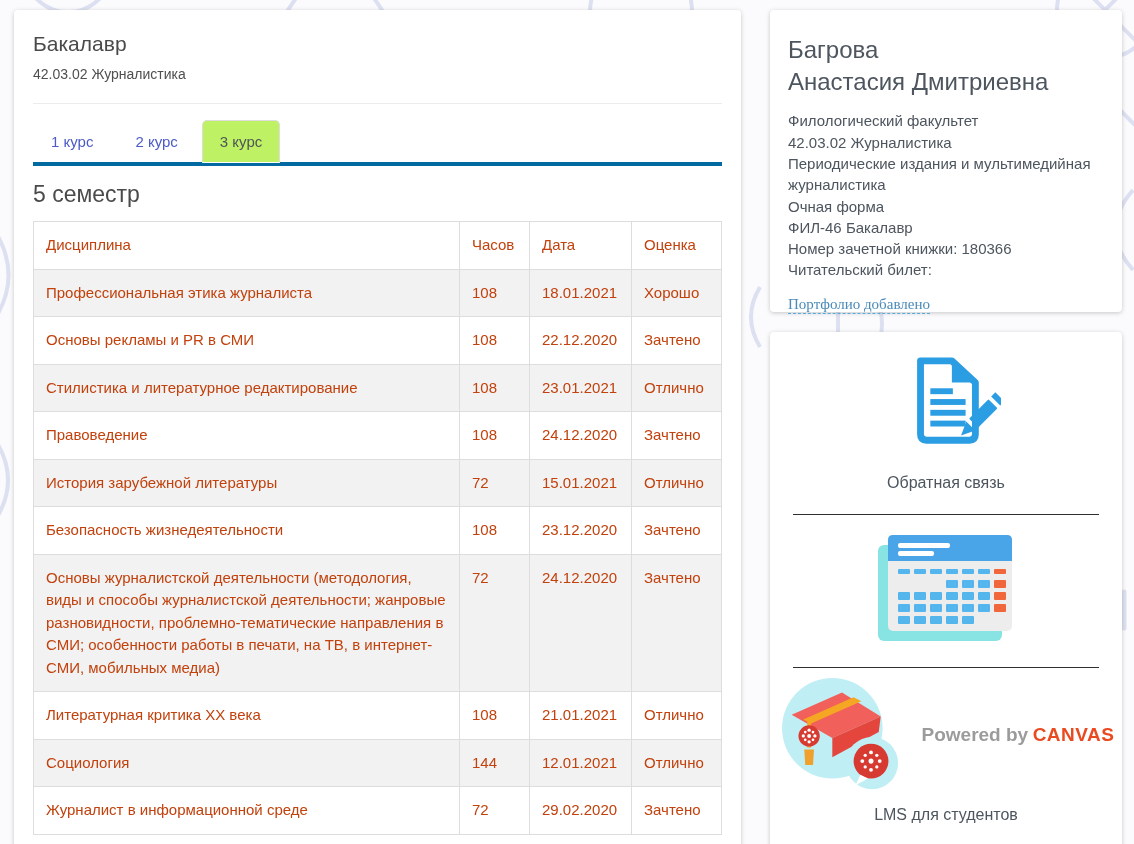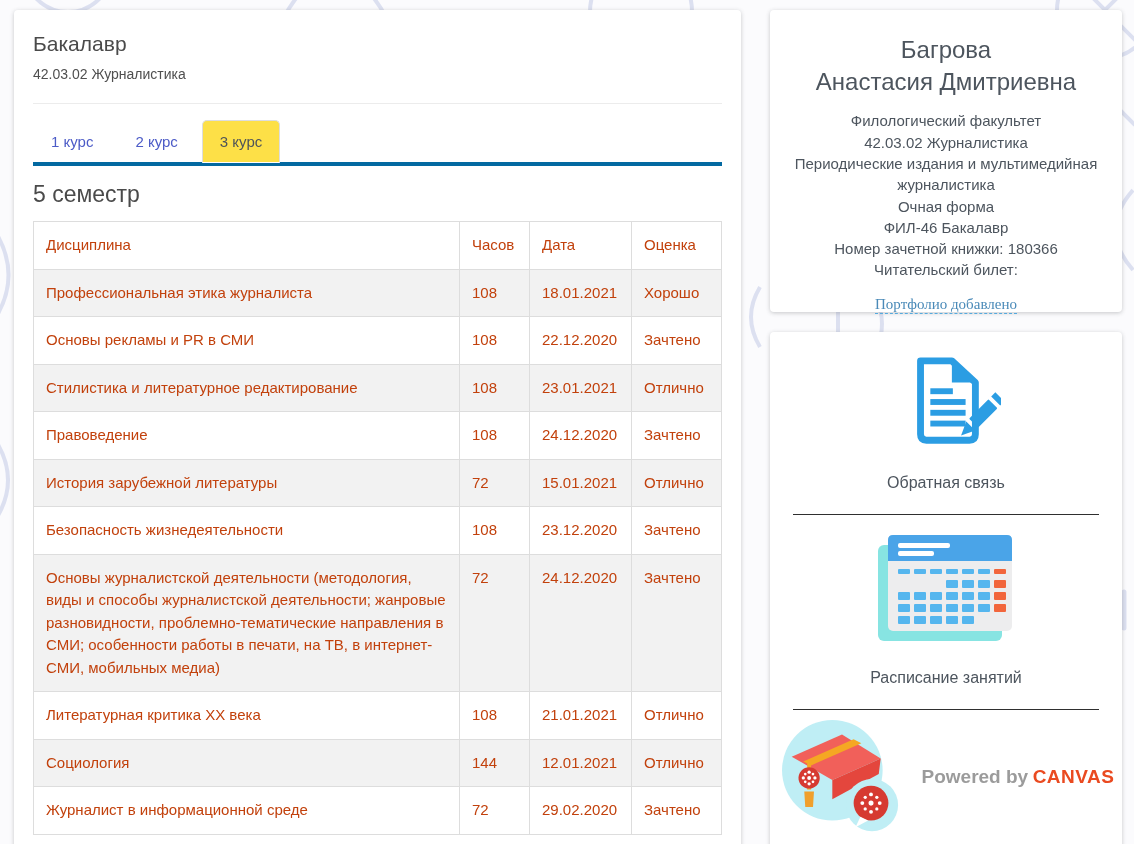--- a/index.html
+++ b/index.html
@@ -30,21 +30,21 @@
   .prog-code  { font-size: 14px; color: #4f4f4f; margin-bottom: 21px; }
   .main-divider { border: none; border-top: 1px solid #ececec; }
 
   .tabs { display: flex; border-bottom: 4px solid #0369a1; margin-top: 16px; }
   .tab {
     padding: 12px 17px; font-size: 15px; color: #4c5bc7;
     text-decoration: none; margin-bottom: -1px; cursor: pointer;
     margin-right: 6px; border: 1px solid transparent;
   }
   .tab.active {
-    color: #4f5459; background: #fde047;
+    color: #4f5459; background: #bef264;
     border: 1px solid #ddd; border-bottom: 1px solid #fff;
     border-radius: 5px 5px 0 0;
   }
 
   .semester-heading { font-size: 23px; font-weight: normal; color: #4a4a4a; margin: 15px 0 13px; }
 
   table.grades { width: 100%; border-collapse: collapse; }
   .grades th, .grades td {
     border: 1px solid #dddddd;
     padding: 12px 12px;
@@ -54,21 +54,21 @@
     text-align: left;
     vertical-align: top;
     font-weight: normal;
   }
   .grades tbody tr:nth-child(odd) { background: #f2f2f2; }
   .col-hours { width: 70px; }
   .col-date  { width: 102px; }
   .col-grade { width: 90px; }
 
   
-  .profile-card { left: 770px; top: 10px; width: 352px; height: 302px; padding: 24px 18px; text-align: center; }
+  .profile-card { left: 770px; top: 10px; width: 352px; height: 302px; padding: 24px 18px; text-align: left; }
   .profile-name { font-size: 24px; font-weight: normal; color: #4d555e; line-height: 1.32; }
   .profile-details { margin-top: 13px; font-size: 15px; color: #4d555e; line-height: 1.42; }
   .portfolio-link {
     display: inline-block; margin-top: 15px; font-size: 15px;
     color: #4a8ab8; text-decoration: none;
     border-bottom: 1px dashed #55aade; cursor: pointer; font-family: Liberation Serif, serif;
   }
 
   
   .links-card { left: 770px; top: 332px; width: 352px; height: 600px; padding-top: 22px; text-align: center; }
@@ -279,21 +279,20 @@
         <rect x="70" y="83" width="12" height="8" rx="1"></rect>
         <rect x="86" y="83" width="12" height="8" rx="1"></rect>
     </g>
     <g fill="#f2663c">
       <rect x="118" y="36" width="12" height="5" rx="1"></rect>
       <rect x="118" y="47" width="12" height="8" rx="1"></rect>
       <rect x="118" y="59" width="12" height="8" rx="1"></rect>
       <rect x="118" y="71" width="12" height="8" rx="1"></rect>
     </g>
   </svg>
-  <div class="link-label">Расписание занятий</div>
 
   <hr class="dark-divider">
 
   <div class="canvas-row">
     <svg width="128" height="118" viewBox="0 0 132 122">
       <circle cx="56" cy="54" r="52" fill="#bfeef5"></circle>
       <polygon points="14,40 66,17 106,42 56,64" fill="#f1605a"></polygon>
       <polygon points="56,64 106,42 104,58 56,84" fill="#e4463d"></polygon>
       <polygon points="78,22 86,26 34,49 26,45" fill="#f5a723"></polygon>
       <rect x="30" y="44" width="4" height="30" fill="#f5a723"></rect>

